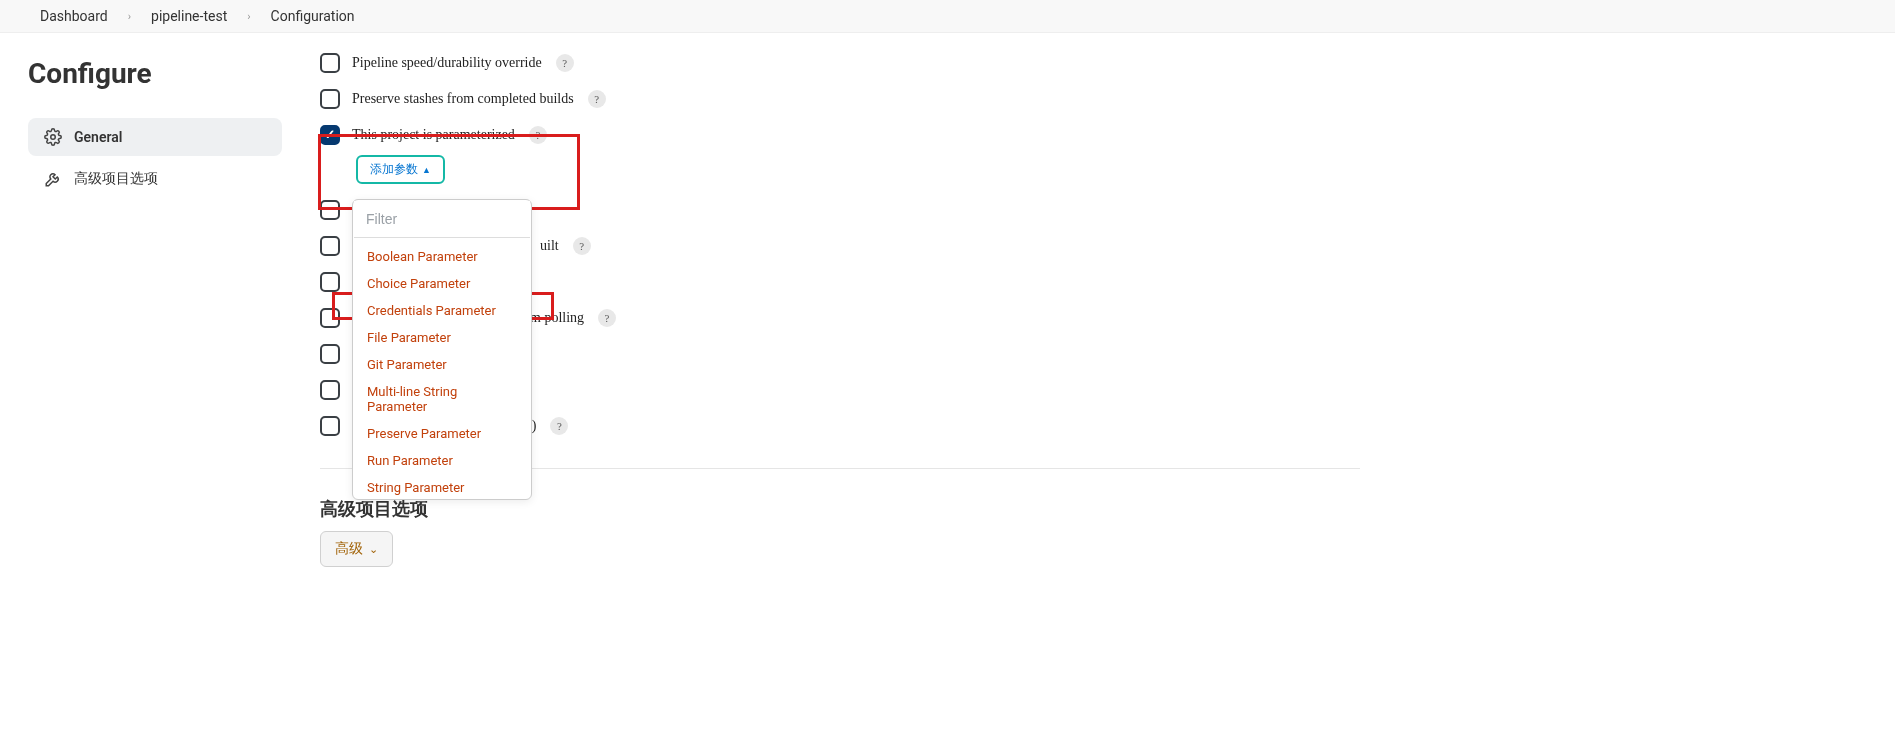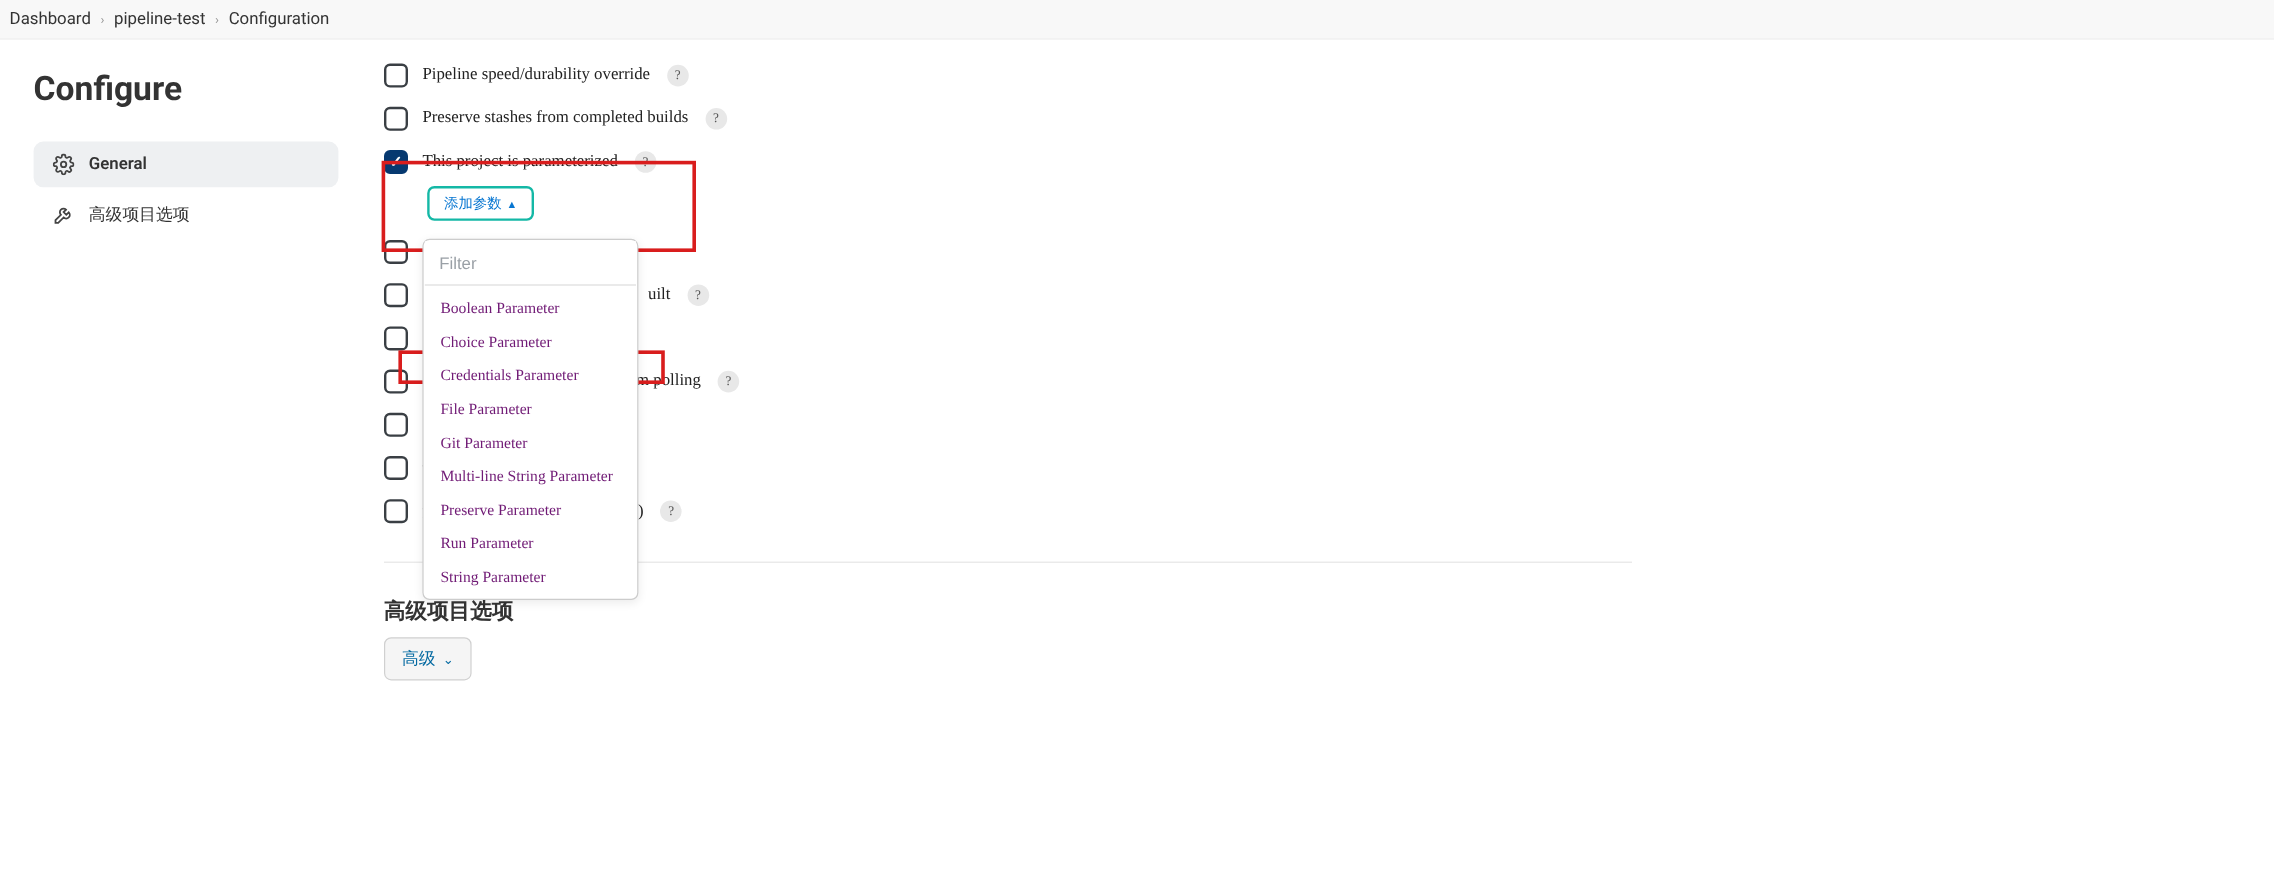--- a/index.html
+++ b/index.html
@@ -1,19 +1,19 @@
 <!DOCTYPE html>
 <html><head>
 <meta charset="utf-8">
 <style>
 * { box-sizing: border-box; margin: 0; padding: 0; }
 body { font-family: -apple-system, BlinkMacSystemFont, "Segoe UI", Roboto, Arial, sans-serif; font-size: 14px; color: #333; background: #fff; }
 
 
-.breadcrumb-bar { background: #f8f8f8; padding: 8px 8px; border-bottom: 1px solid #eee; display: flex; align-items: center; gap: 8px; }
+.breadcrumb-bar { background: #f8f8f8; padding: 8px 40px; border-bottom: 1px solid #eee; display: flex; align-items: center; gap: 20px; }
 .breadcrumb-item { color: #333; cursor: pointer; }
 .breadcrumb-sep { color: #999; font-size: 11px; }
 
 
 .layout { display: flex; }
 .sidebar { width: 300px; padding: 24px 18px 24px 28px; flex-shrink: 0; }
 .content { flex: 1; padding: 12px 40px 40px 20px; max-width: 1100px; }
 
 
 .page-title { font-size: 28px; font-weight: 700; margin-bottom: 28px; }
@@ -38,29 +38,29 @@
 
 .addparam-wrap { margin-left: 36px; margin-top: 2px; }
 .addparam-btn { display: inline-flex; align-items: center; gap: 4px; border: 2px solid #14b8a6; background: #fff; color: #0776d1; border-radius: 6px; padding: 4px 12px; font-size: 12px; cursor: pointer; }
 .addparam-btn .caret { font-size: 9px; }
 
 
 .dropdown { position: absolute; left: 352px; top: 166px; width: 180px; background: #fff; border: 1px solid #ccc; border-radius: 6px; box-shadow: 0 2px 8px rgba(0,0,0,0.08); z-index: 10; }
 .dd-filter { width: calc(100% - 2px); margin: 1px; border: none; padding: 10px 12px; font-size: 14px; outline: none; border-bottom: 1px solid #ddd; color: #0f766e; }
 .dd-filter::placeholder { color: #9aa0a6; }
 .dd-list { list-style: none; padding: 4px 0; max-height: 260px; }
-.dd-item { padding: 6px 14px; font-size: 13px; cursor: pointer; color: #701a75; font-family: Liberation Serif, serif; }
+.dd-item { padding: 6px 14px; font-size: 13px; cursor: pointer; color: #c2410c; }
 .dd-item.selected { background: #cfe3fb; }
 
 
 .section-title { font-size: 18px; font-weight: 700; margin: 28px 0 10px; }
 .divider { border: none; border-top: 1px solid #e5e5e5; margin: 24px 0; }
 
 
-.adv-btn { display: inline-flex; align-items: center; gap: 6px; border: 1px solid #d0d0d0; background: #f5f5f5; border-radius: 6px; padding: 8px 14px; cursor: pointer; font-size: 14px; color: #0369a1; }
+.adv-btn { display: inline-flex; align-items: center; gap: 6px; border: 1px solid #d0d0d0; background: #f5f5f5; border-radius: 6px; padding: 8px 14px; cursor: pointer; font-size: 14px; color: #a16207; }
 .adv-btn .chev { font-size: 11px; }
 
 svg { width: 100%; height: 100%; }
 </style>
 </head>
 <body>
 
 <div class="breadcrumb-bar">
   <span class="breadcrumb-item">Dashboard</span>
   <span class="breadcrumb-sep">›</span>

